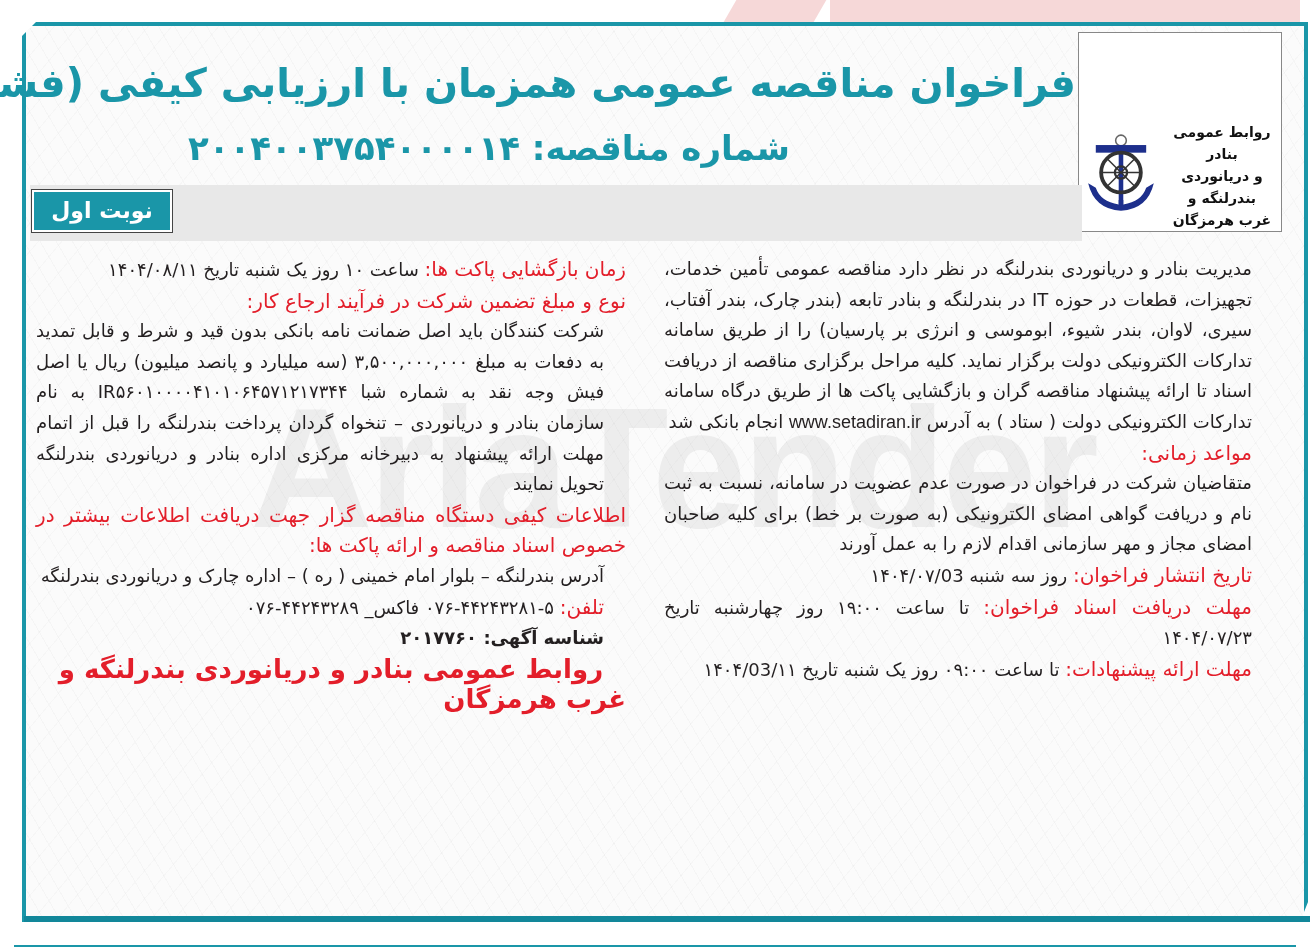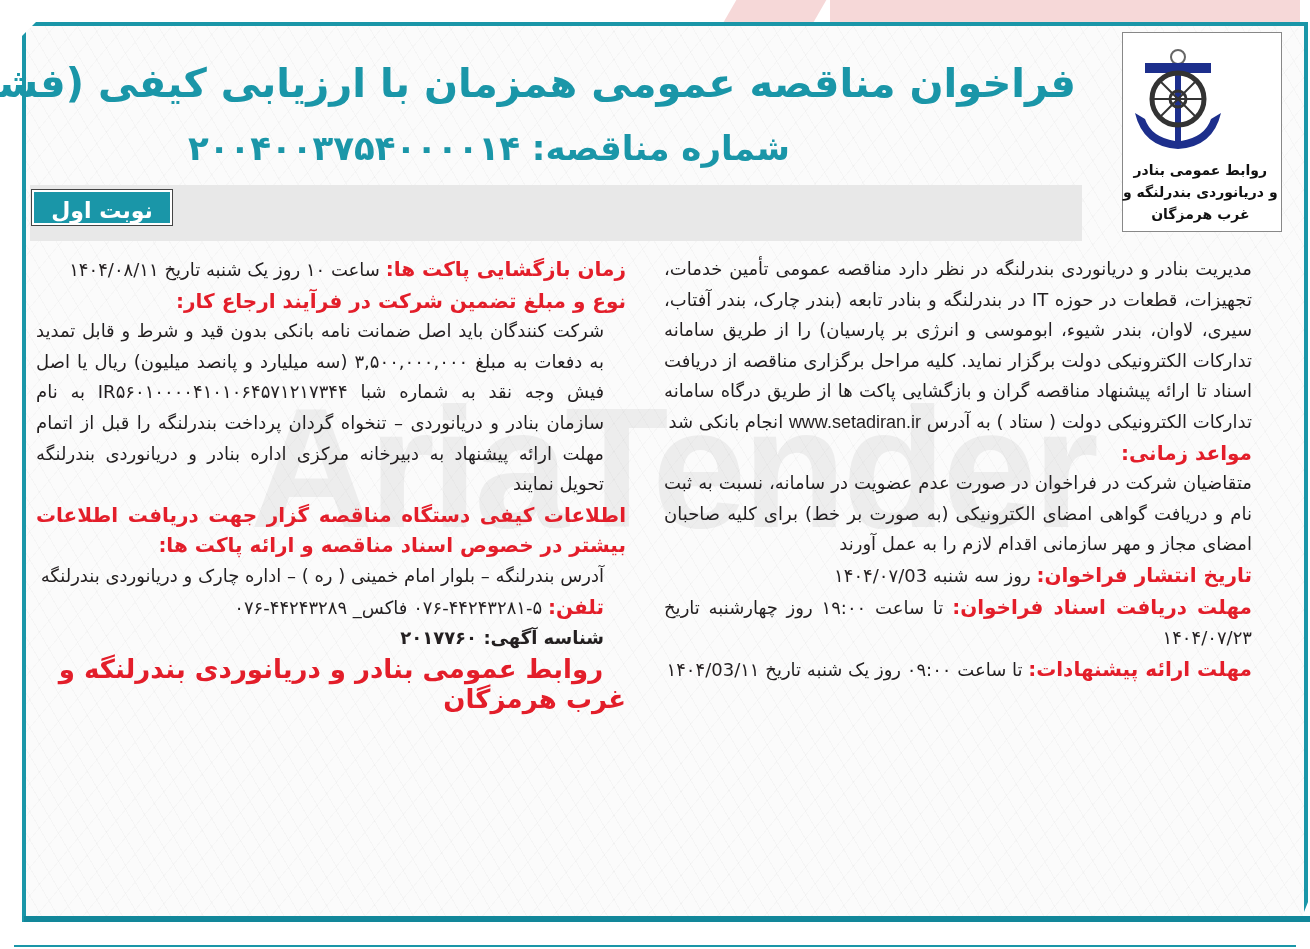--- a/index.html
+++ b/index.html
@@ -18,53 +18,53 @@
       repeating-linear-gradient(60deg, rgba(0,0,0,0.025) 0 1px, transparent 1px 14px),
       repeating-linear-gradient(-50deg, rgba(0,0,0,0.02) 0 1px, transparent 1px 18px);
     clip-path: polygon(14px 0, 100% 0, 100% calc(100% - 20px), calc(100% - 8px) 100%, 0 100%, 0 14px);
   }
   .frame-shadow {
     position: absolute; left: 24px; top: 916px; width: 1290px; height: 6px; background: #12879a;
   }
   .bottom-rule { position: absolute; left: 14px; top: 945px; width: 1282px; height: 2px; background: #1a96a8; }
 
   .logo-box {
-    position: absolute; right: 28px; top: 32px; width: 160px; height: 200px;
+    position: absolute; right: 28px; top: 32px; width: 204px; height: 200px;
     border: 1px solid #888; background: #fff;
-    display: flex; flex-direction: column; align-items: flex-start;
+    display: flex; flex-direction: row; align-items: flex-end;
   }
   .logo-box svg { margin-top: 4px; }
   .logo-caption { direction: rtl; text-align: center; font-size: 14px; font-weight: bold; line-height: 22px; color: #111; margin-top: 2px; }
 
   .title {
     position: absolute; left: 36px; top: 60px; width: 1040px; direction: rtl; text-align: center;
     font-size: 40px; font-weight: bold; color: #1a96a8; letter-spacing: -1px; white-space: nowrap;
   }
   .tender-no {
     position: absolute; left: 230px; top: 128px; width: 560px; direction: rtl; 
     font-size: 34px; font-weight: bold; color: #1a96a8; white-space: nowrap;
   }
   .round-band {
     position: absolute; left: 30px; top: 185px; width: 1052px; height: 56px; background: #e8e8e8;
   }
   .round-badge {
-    position: absolute; left: 34px; top: 192px; width: 136px; height: 31px;
+    position: absolute; left: 34px; top: 192px; width: 136px; height: 38px;
     background: #1a96a8; color: #fff; direction: rtl; text-align: center;
     font-size: 22px; font-weight: bold; line-height: 38px;
     outline: 2px solid #ffffff; box-shadow: 0 0 0 3px #444;
   }
 
   .col {
     position: absolute; direction: rtl; text-align: justify; text-align-last: right;
     font-size: 18px; line-height: 30.6px; color: #231f20;
   }
   .col-right { left: 664px; top: 254px; width: 610px; }
   .col-left { left: 36px; top: 254px; width: 590px; }
   .col p { margin: 0; }
-  .red-h { color: #e31e2a; font-weight: bold; font-size: 20px; }
+  .red-h { color: #e31e2a; font-weight: normal; font-size: 20px; }
   .ltr { direction: ltr; unicode-bidi: embed; font-family: "Liberation Sans", sans-serif; }
   .indent { padding-right: 22px; }
   .bold { font-weight: bold; }
   .sig { color: #e31e2a; font-weight: bold; font-size: 26px; margin-top: 6px; text-align: center; }
 
   .wm {
     position: absolute; left: 250px; top: 370px; font-family: "Liberation Sans", sans-serif;
     font-size: 170px; font-weight: bold; color: rgba(150,150,150,0.13); letter-spacing: -4px; white-space: nowrap;
     pointer-events: none;
     text-align: right;

